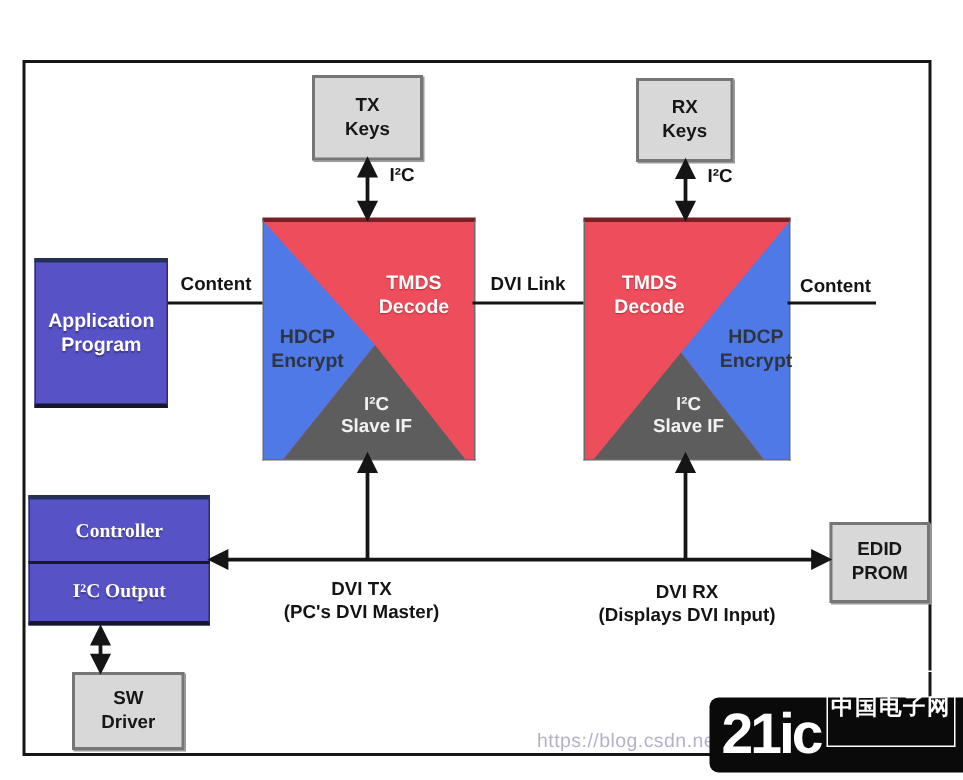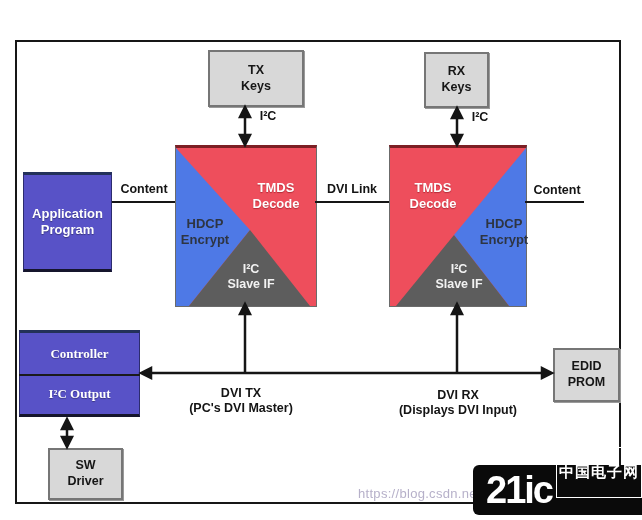--- a/index.html
+++ b/index.html
@@ -39,21 +39,21 @@
   }
   .divider{position:absolute;left:-1px;top:41px;width:121px;height:2px;background:#1a1a1a;}
   .ctrl-label{position:absolute;width:100%;text-align:center;font-weight:bold;color:#fff;font-size:13px;text-shadow:0 1px 1px rgba(0,0,0,.35);font-family:Liberation Serif, serif;}
   .wm-url{
     position:absolute;left:358px;top:486px;font-size:13px;font-weight:normal;
     color:rgba(178,172,198,.95);white-space:nowrap;z-index:4;letter-spacing:.3px;
   }
   .logo{
     position:absolute;left:473px;top:465px;width:169px;height:50px;background:#0a0a0a;
     border-radius:6px 0 0 6px;z-index:5;display:flex;align-items:center;padding-left:8px;
-    box-sizing:border-box;color:#ffffff;justify-content:flex-end;
+    box-sizing:border-box;color:#ffffff;
   }
   .logo-brand{font-size:38px;font-weight:bold;letter-spacing:-2px;line-height:1;}
   .logo-col{display:flex;flex-direction:column;align-items:flex-end;margin-left:4px;margin-top:-2px;}
   .logo-cn{font-size:15px;font-weight:bold;letter-spacing:1px;border:1px solid #fff;padding:15px 2px;line-height:1.25;}
   .logo-com{font-size:19px;font-weight:bold;font-style:italic;line-height:1;margin-top:14px;font-family:Liberation Serif, serif;}
   svg.wires{position:absolute;left:0;top:0;z-index:3;pointer-events:none;}
 </style>
 </head>
 <body>
 
@@ -94,21 +94,21 @@
       <line x1="457" y1="373" x2="457" y2="312"></line>
       <polygon points="457,304 452,314 462,314"></polygon>
     </g>
   </svg>
 
   <div class="box purplebox" style="left:23px;top:172px;width:89px;height:100px;z-index:2">
     <span>Application
 Program</span>
   </div>
 
-  <div class="box graybox" style="left:208px;top:50px;width:96px;height:57px;z-index:2">
+  <div class="box graybox" style="left:208px;top:50px;width:74px;height:57px;z-index:2">
     <span>TX
 Keys</span>
   </div>
 
   <div class="box graybox" style="left:424px;top:52px;width:65px;height:56px;z-index:2">
     <span>RX
 Keys</span>
   </div>
 
   <div class="block" style="left:175px;top:145px;width:140px;height:158px;z-index:2">

